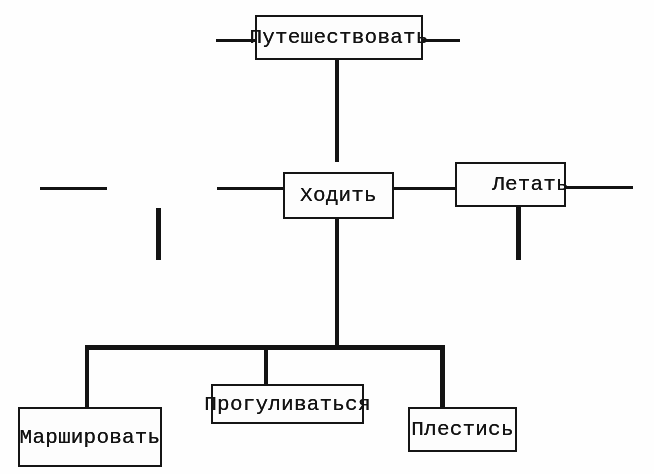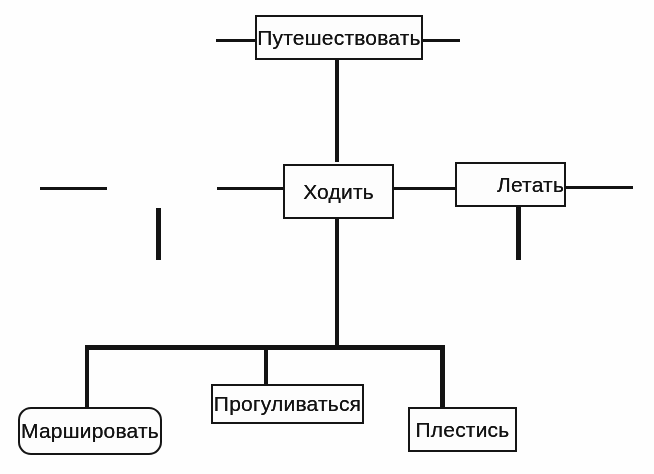--- a/index.html
+++ b/index.html
@@ -5,21 +5,21 @@
   html, body {
     margin: 0;
     padding: 0;
     background: #ffffff;
   }
   .canvas {
     position: relative;
     width: 654px;
     height: 474px;
     background: #fefefe;
-    font-family: Liberation Sans, sans-serif;
+    font-family: Liberation Mono, monospace;
     overflow: hidden;
   }
   .node {
     position: absolute;
     background: #fdfdfd;
     border: 2px solid #151515;
     display: flex;
     align-items: center;
     justify-content: center;
     box-sizing: border-box;
@@ -33,23 +33,23 @@
     text-shadow: 0 0 0.6px #222;
   }
   .line {
     position: absolute;
     background: #131313;
     z-index: 1;
   }
   
   .n-travel        { left: 255px; top: 15px;  width: 168px; height: 45px; }
   .n-ekhat         { left: 107px; top: 162px; width: 110px; height: 46px; }
-  .n-khodit        { left: 283px; top: 164px; width: 111px; height: 55px; }
+  .n-khodit        { left: 283px; top: 172px; width: 111px; height: 47px; }
   .n-letat         { left: 455px; top: 162px; width: 111px; height: 45px; padding-left: 40px; }
-  .n-marshirovat   { left: 18px;  top: 407px; width: 144px; height: 48px; border-radius: 13px; }
+  .n-marshirovat   { left: 18px;  top: 407px; width: 144px; height: 60px; }
   .n-progulivatsya { left: 191px; top: 384px; width: 153px; height: 40px; margin-left: 20px; }
   .n-plestis       { left: 408px; top: 407px; width: 109px; height: 45px; }
   
   .l-top-left      { left: 216px; top: 39px;  width: 39px;  height: 3px; }
   .l-top-right     { left: 423px; top: 39px;  width: 37px;  height: 3px; }
   .l-travel-down   { left: 335px; top: 59px;  width: 4px;   height: 103px; }
   .l-far-left      { left: 40px;  top: 187px; width: 67px;  height: 3px; }
   .l-ekhat-khodit  { left: 217px; top: 187px; width: 66px;  height: 3px; }
   .l-khodit-letat  { left: 394px; top: 187px; width: 61px;  height: 3px; }
   .l-far-right     { left: 566px; top: 186px; width: 67px;  height: 3px; }

